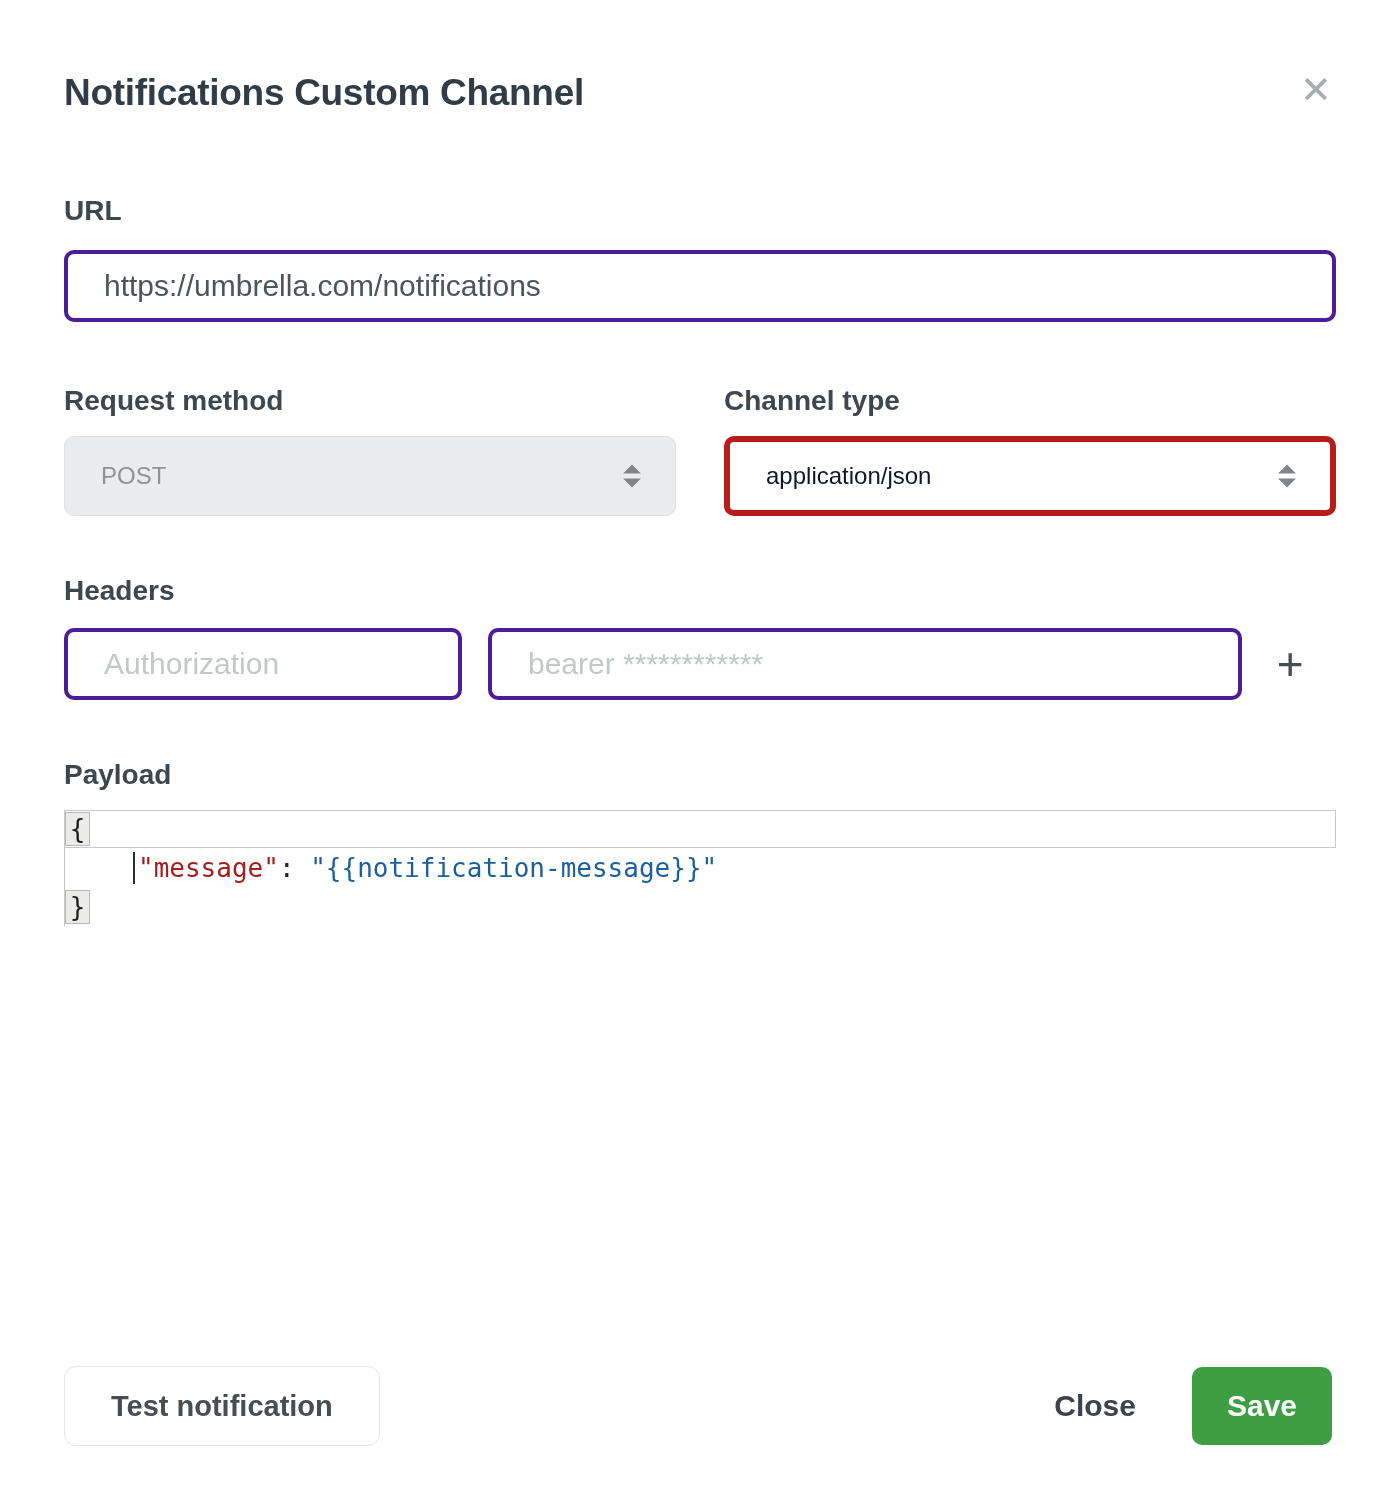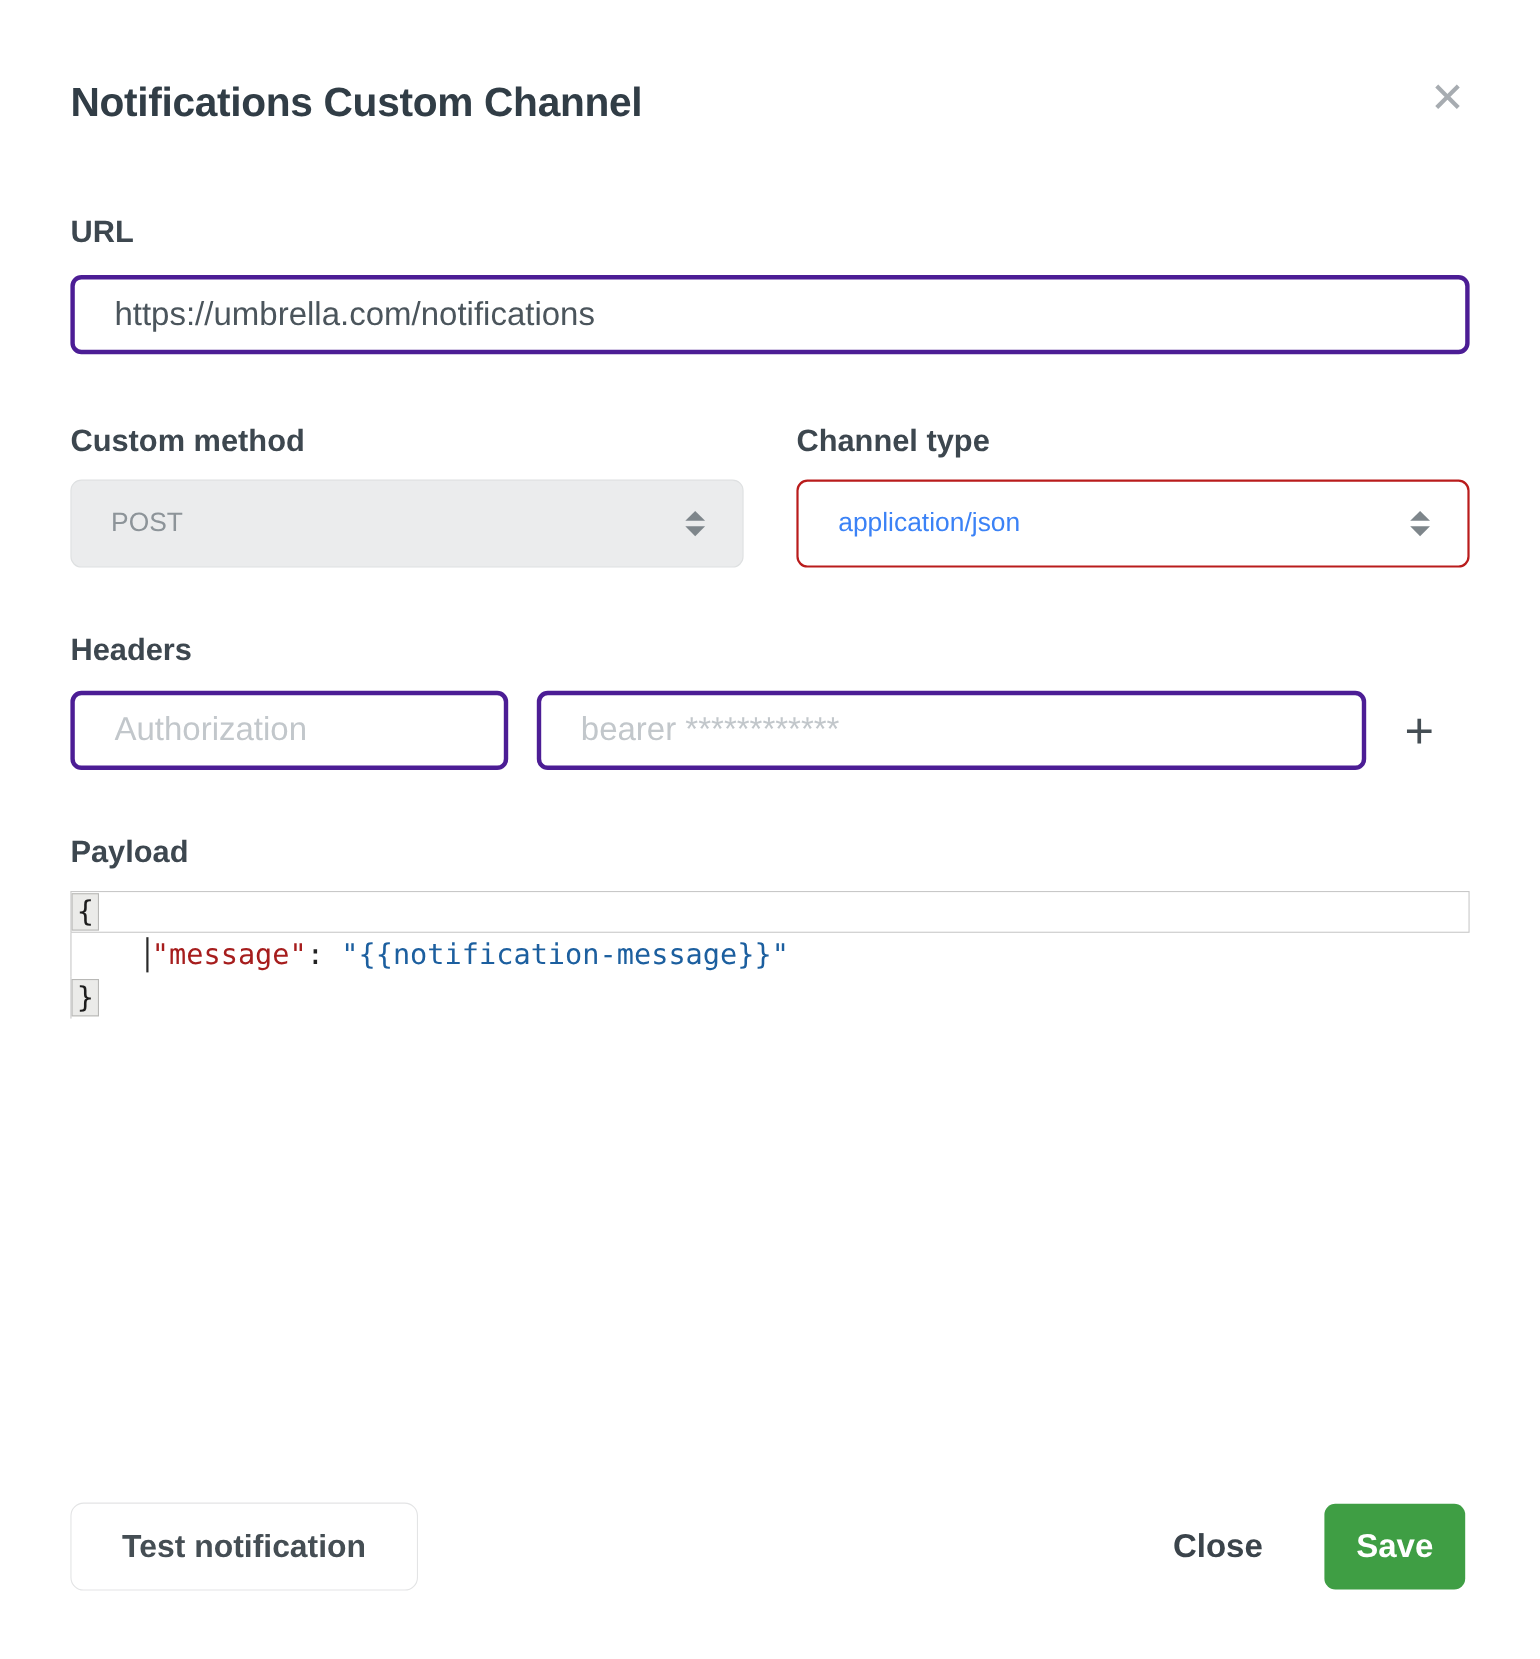--- a/index.html
+++ b/index.html
@@ -26,21 +26,21 @@
                 font-family:"Liberation Sans", sans-serif; outline:none; }
   .text-input::placeholder { color:#c2c7cb; }
 
   
   .two-col { display:flex; gap:48px; }
   .col { flex:1; min-width:0; }
   .col .field-label { margin-top:64px; }
 
   .select-box { position:relative; margin-top:20px; height:80px; border-radius:10px;
                 display:flex; align-items:center; padding:0 36px; font-size:24px; cursor:pointer; }
-  .select-box.enabled  { background:#fff; border:2px solid #b91c1c; color:#3b82f6; }
+  .select-box.enabled  { background:#fff; border:6px solid #b91c1c; color:#0f172a; }
   .select-box.disabled { background:#ebeced; border:1px solid #dee0e1; color:#8d9499; }
   .select-arrows { position:absolute; right:34px; top:50%; transform:translateY(-50%);
                    display:flex; flex-direction:column; gap:5px; }
   .select-arrows i { display:block; width:0; height:0; border-left:9px solid transparent; border-right:9px solid transparent; }
   .select-arrows .up   { border-bottom:9px solid #7e868b; }
   .select-arrows .down { border-top:9px solid #7e868b; }
 
   
   .headers-label { margin-top:60px; }
   .headers-row { display:flex; gap:26px; margin-top:22px; align-items:center; }
@@ -66,40 +66,40 @@
   .tok-val { color:#1c5f9f; }
 
   
   .modal-footer { position:absolute; left:64px; right:68px; bottom:62px;
                   display:flex; align-items:center; }
   .test-btn { height:80px; padding:0 46px; background:#fff; border:1px solid #e3e4e5;
               border-radius:12px; font-size:29px; font-weight:600; color:#454e54;
               font-family:"Liberation Sans", sans-serif; cursor:pointer; }
   .footer-right { margin-left:auto; display:flex; align-items:center; }
   .close-link { font-size:30px; font-weight:600; color:#3b444b; cursor:pointer; margin-right:56px; }
-  .save-btn { width:128px; height:78px; border:none; border-radius:10px;
+  .save-btn { width:140px; height:78px; border:none; border-radius:10px;
               font-size:30px; font-weight:600; color:#ffffff;
               font-family:"Liberation Sans", sans-serif; cursor:pointer; }
 </style>
 </head>
 <body>
 
 <div class="modal">
 
   <div class="modal-header">
     <div class="modal-title">Notifications Custom Channel</div>
     <div class="close-btn">✕</div>
   </div>
 
   <div class="field-label url-label">URL</div>
   <input class="text-input" type="text" value="https://umbrella.com/notifications" style="">
 
   <div class="two-col">
     <div class="col">
-      <div class="field-label">Custom method</div>
+      <div class="field-label">Request method</div>
       <div class="select-box disabled">
         <span>POST</span>
         <span class="select-arrows">
             <i class="up"></i>
             <i class="down"></i>
           </span>
       </div>
     </div>
     <div class="col">
       <div class="field-label">Channel type</div>

